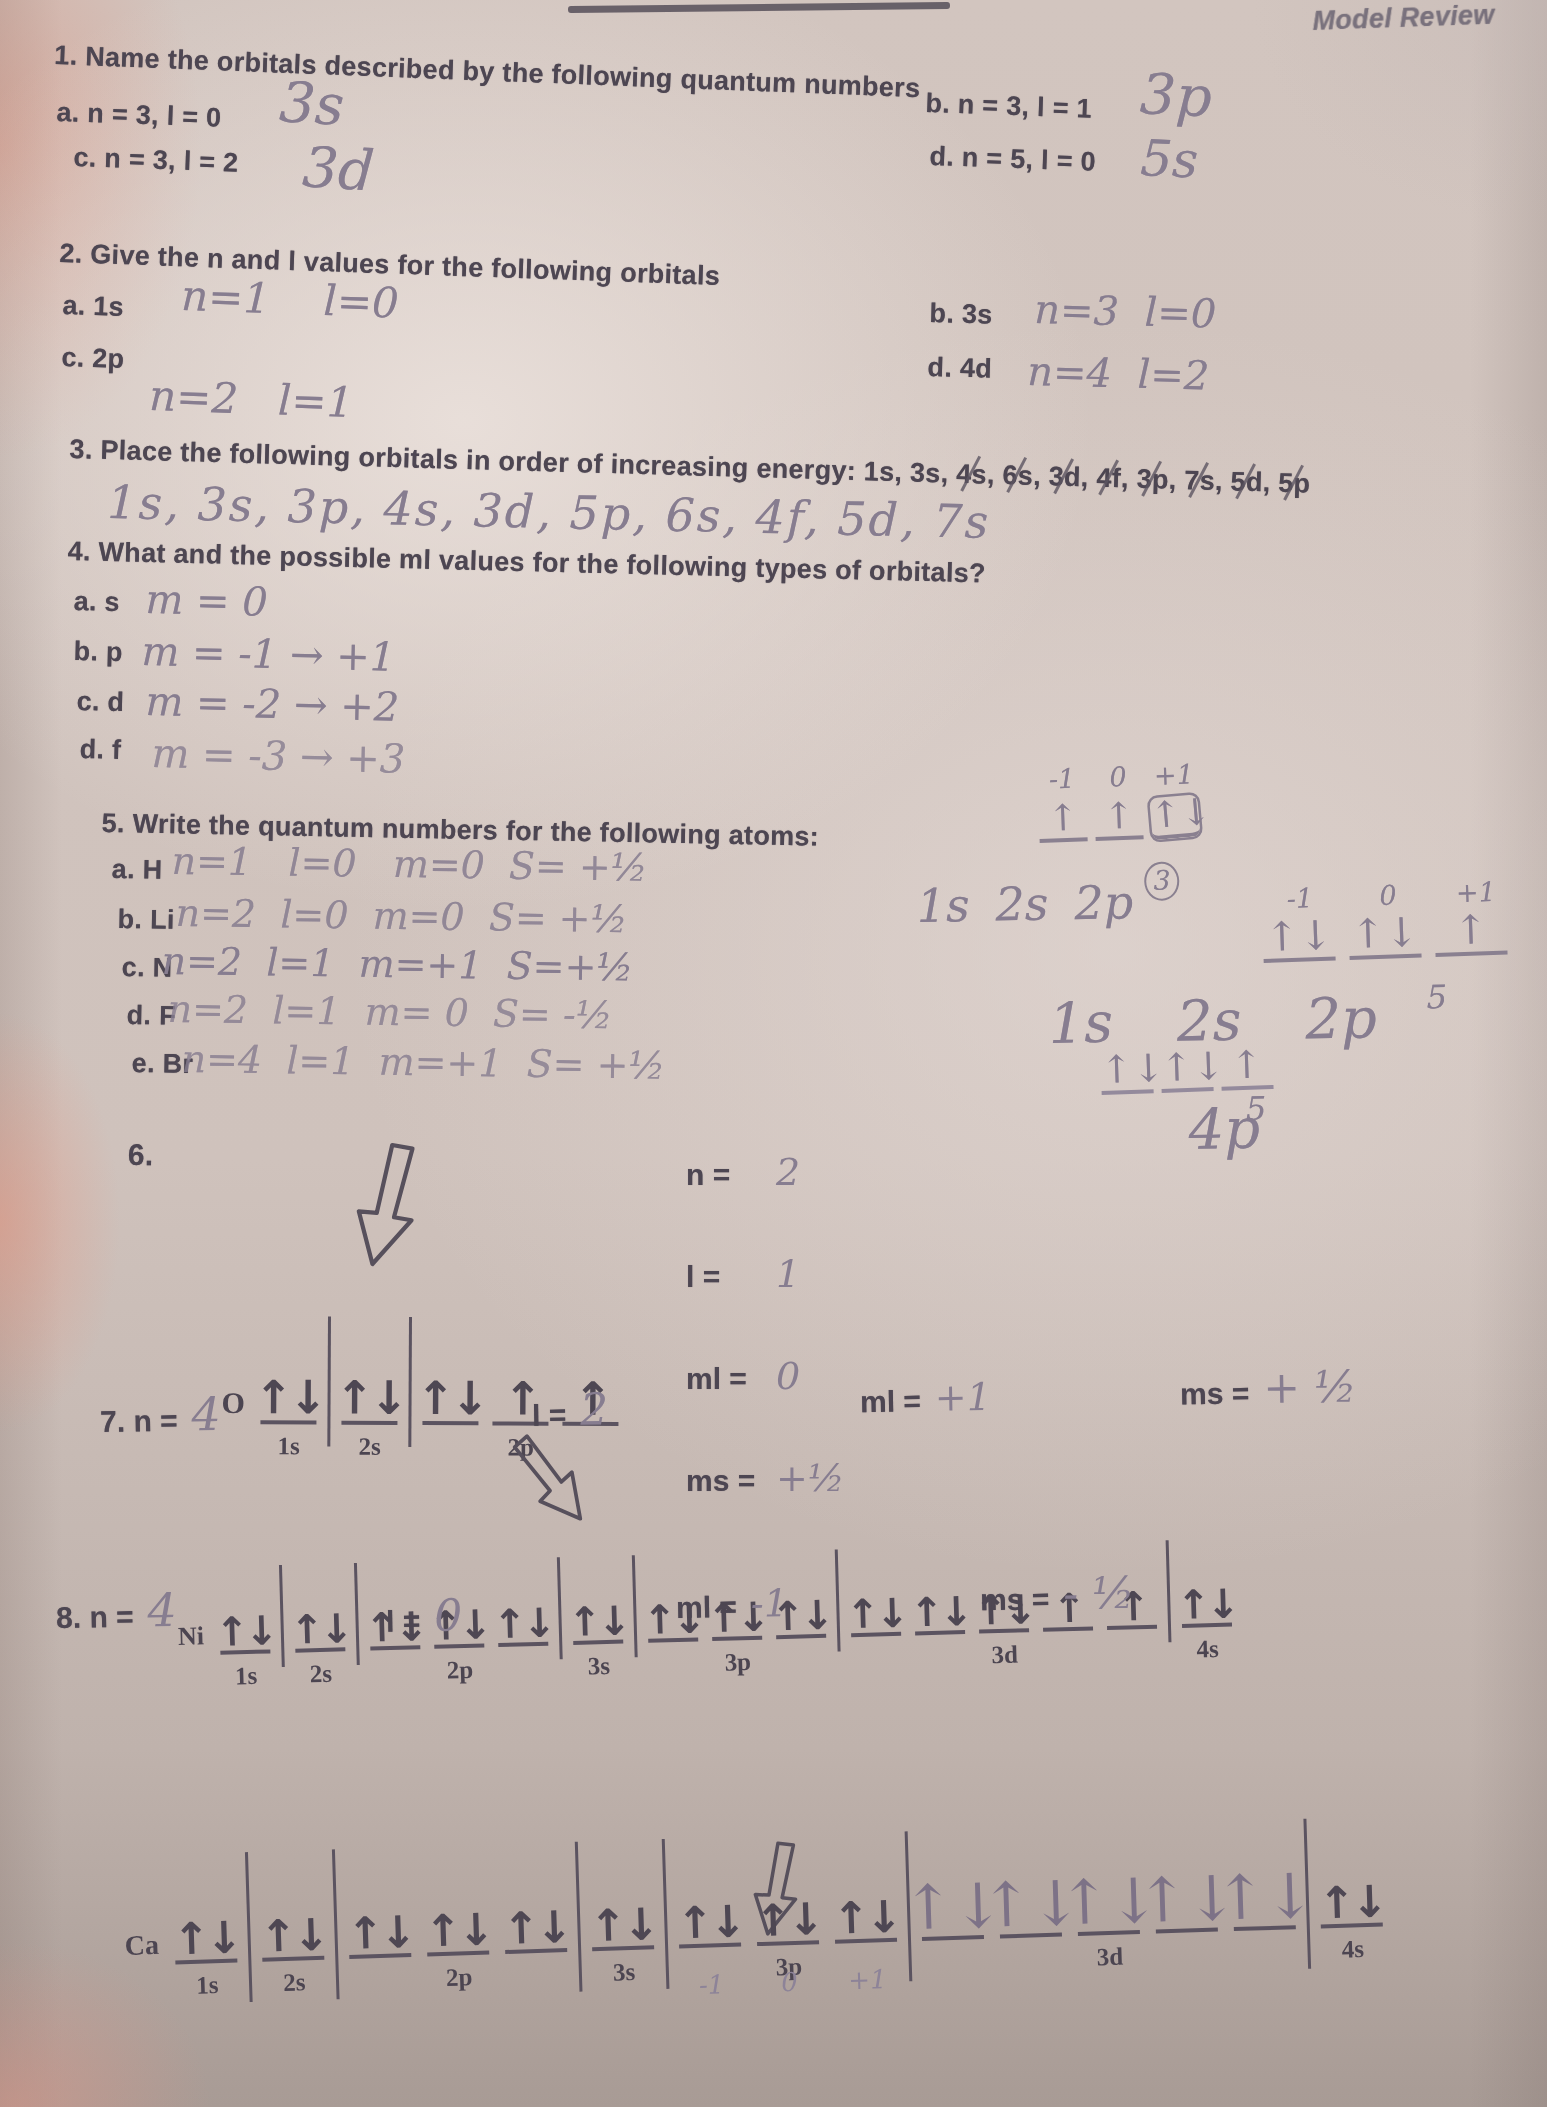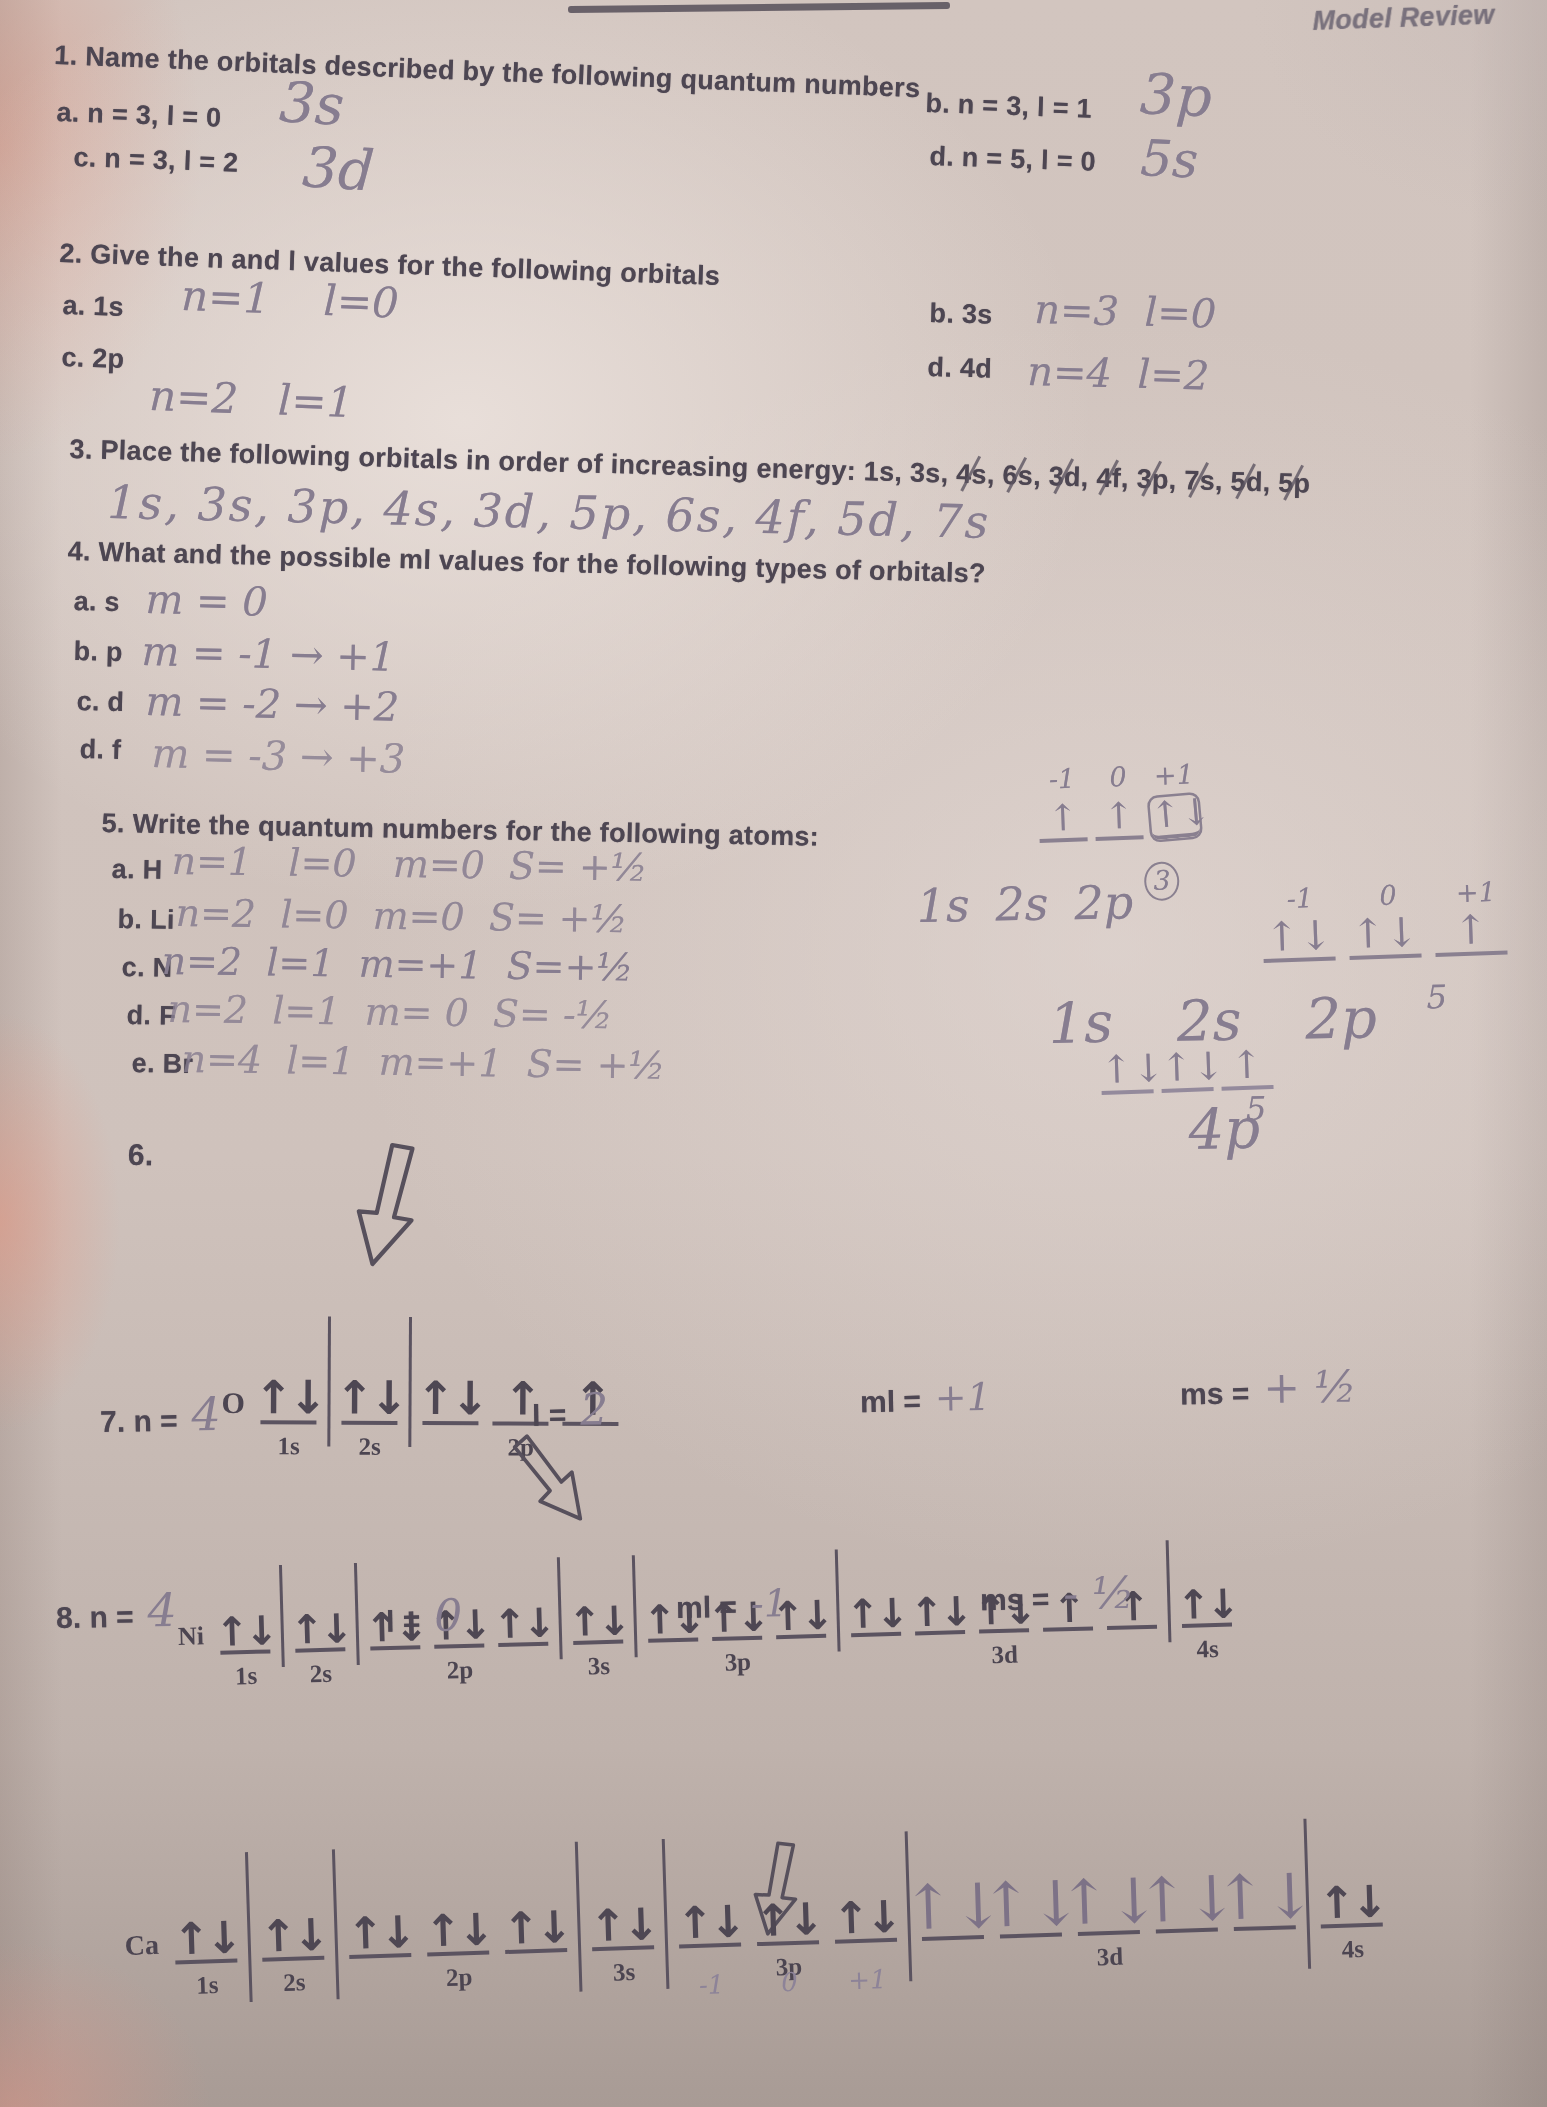--- a/index.html
+++ b/index.html
@@ -127,20 +127,26 @@
   <div class="line hw" style="left:1262px;top:914px;--r:-2deg"><span class="wslot2">↑↓</span><span class="wslot2">↑↓</span><span class="wslot2">↑</span></div>
   <div class="line hw cfg2" style="left:1048px;top:986px;font-size:56px;--r:-1deg"><span>1s</span><span>2s</span><span style="margin-right:0"><span>2p</span><sup>5</sup></span></div>
 
   <div class="line hw" style="left:1100px;top:1046px;--r:-2deg"><span class="wslot3">↑↓</span><span class="wslot3">↑↓</span><span class="wslot3">↑</span></div>
   <div class="line hw cfg3" style="left:1188px;top:1092px;font-size:56px;--r:-1deg"><span>4p</span><sup>5</sup></div>
 
   <div class="line printed" style="left:128px;top:1138px;font-size:30px;--r:0.5deg">6.</div>
   <svg class="pointer" style="left:344px;top:1128px;--r:14deg" width="82" height="160" viewBox="0 0 60 100">
     <path d="M24 4 L39 3 L38 55 L51 54 L31 92 L12 57 L25 55 Z" fill="none" stroke="#57505c" stroke-width="3.1" stroke-linejoin="round"></path>
   </svg>
+  <div class="field" style="left:686px;top:1114px;--r:0deg">
+    <div class="ansrow"><span class="lab">n =</span><span class="val">2</span></div>
+    <div class="ansrow"><span class="lab">l =</span><span class="val">1</span></div>
+    <div class="ansrow"><span class="lab">ml =</span><span class="val">0</span></div>
+    <div class="ansrow"><span class="lab">ms =</span><span class="val">+½</span></div>
+  </div>
   <div class="diagram" id="dg-o" style="left:222px;top:1316px;--sw:56px;--sg:14px;--af:46px;--sh:66px;--dh:130px;--dm:14px;--ef:30px;--r:0.3deg">
       <span class="elem">O</span>
       <span class="grp">
         <span class="slots">
           <span class="slot">
             <span class="ar">↑↓</span>
           </span>
         </span>
         <span class="glabel">1s</span>
       </span>

